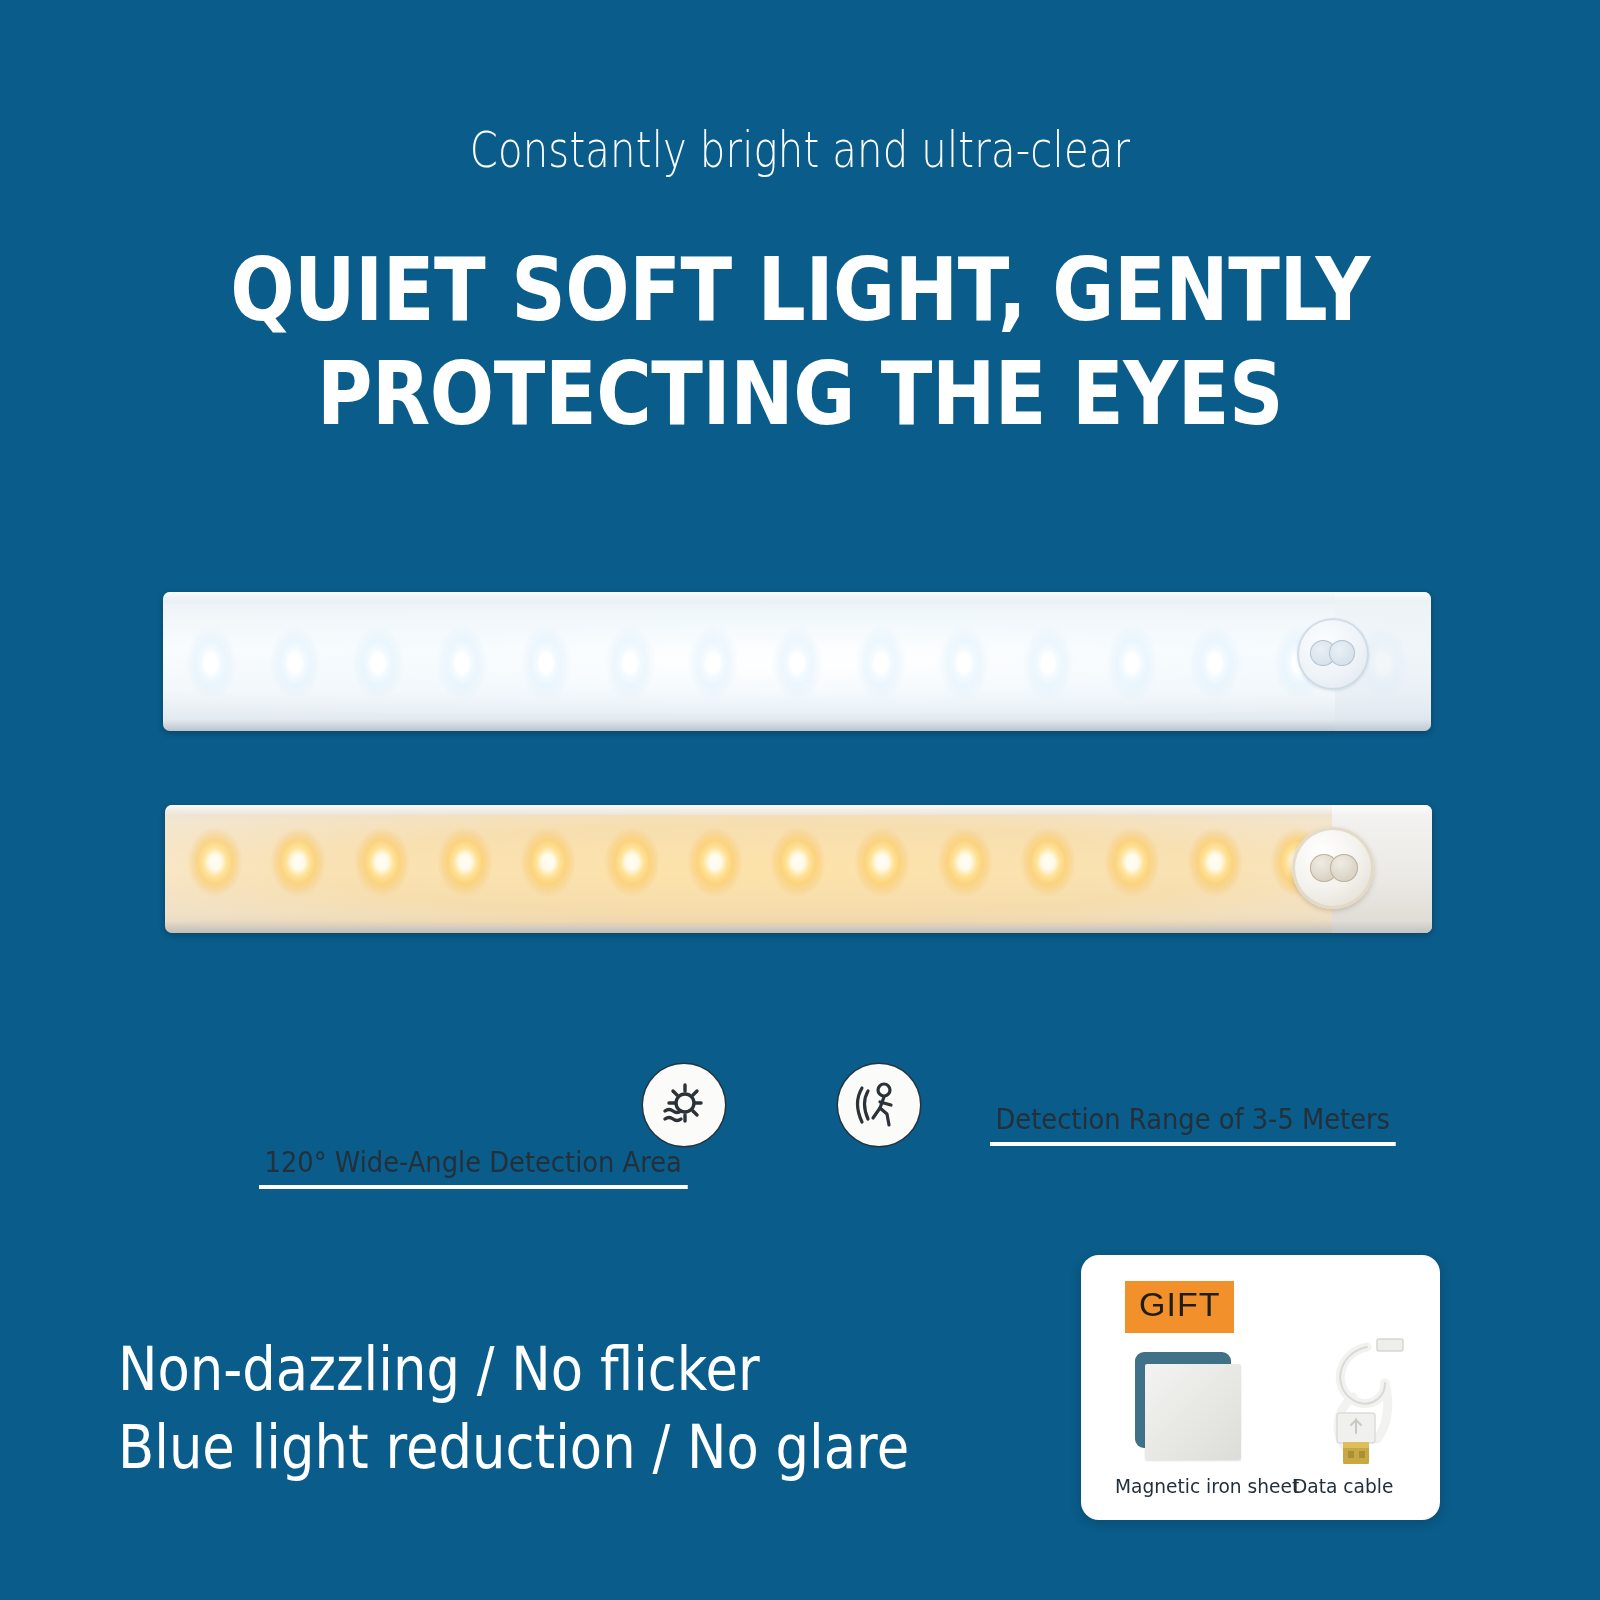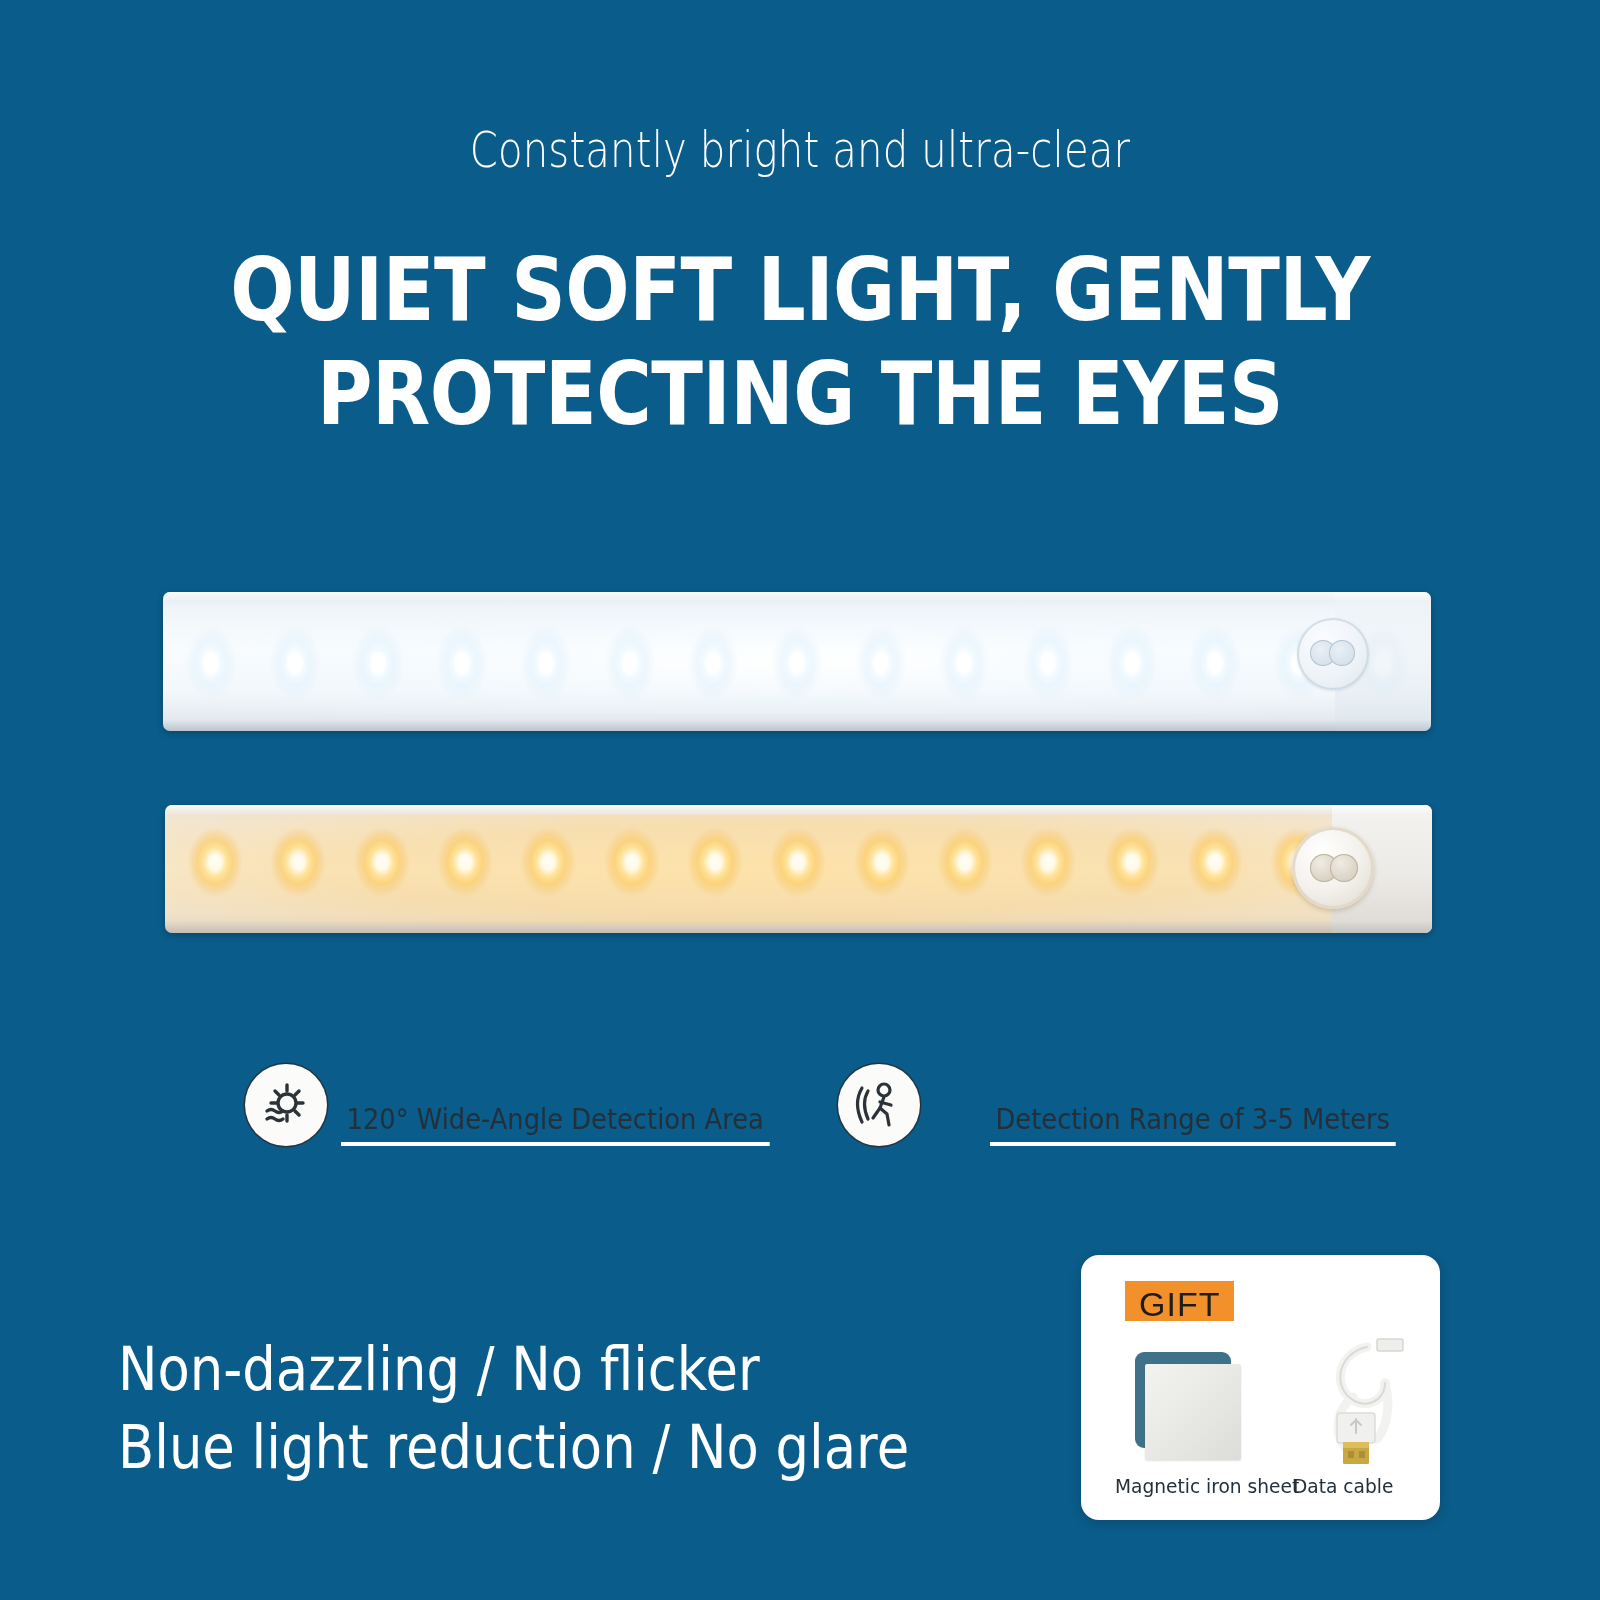--- a/index.html
+++ b/index.html
@@ -227,21 +227,21 @@
   }
   .sensor-warm .lens.a { left: 0; }
   .sensor-warm .lens.b { left: 20px; }
 
   
   .feature {
     position: absolute;
     display: flex;
     align-items: flex-end;
   }
-  .feature-1 { left: 245px; top: 1064px; }
+  .feature-1 { left: 245px; top: 1064px; flex-direction: column; }
   .feature-2 { left: 838px; top: 1064px; gap: 48px; }
   .feature-circle {
     width: 82px;
     height: 82px;
     border-radius: 50%;
     background: #fbfbf9;
     flex: 0 0 auto;
     display: flex;
     align-items: center;
     justify-content: center;
@@ -288,21 +288,21 @@
     box-shadow: 0 3px 12px rgba(0,0,0,0.18);
   }
   .gift-badge {
     position: absolute;
     left: 44px;
     top: 26px;
     background: #f2902c;
     color: #1d1d1b;
     font-size: 34px;
     line-height: 34px;
-    padding: 6px 14px 0 14px;
+    padding: 6px 14px 12px 14px;
     font-family: "Liberation Sans", sans-serif;
     letter-spacing: 1px;
   }
   .iron-sheet {
     position: absolute;
     left: 54px;
     top: 97px;
     width: 106px;
     height: 106px;
   }

